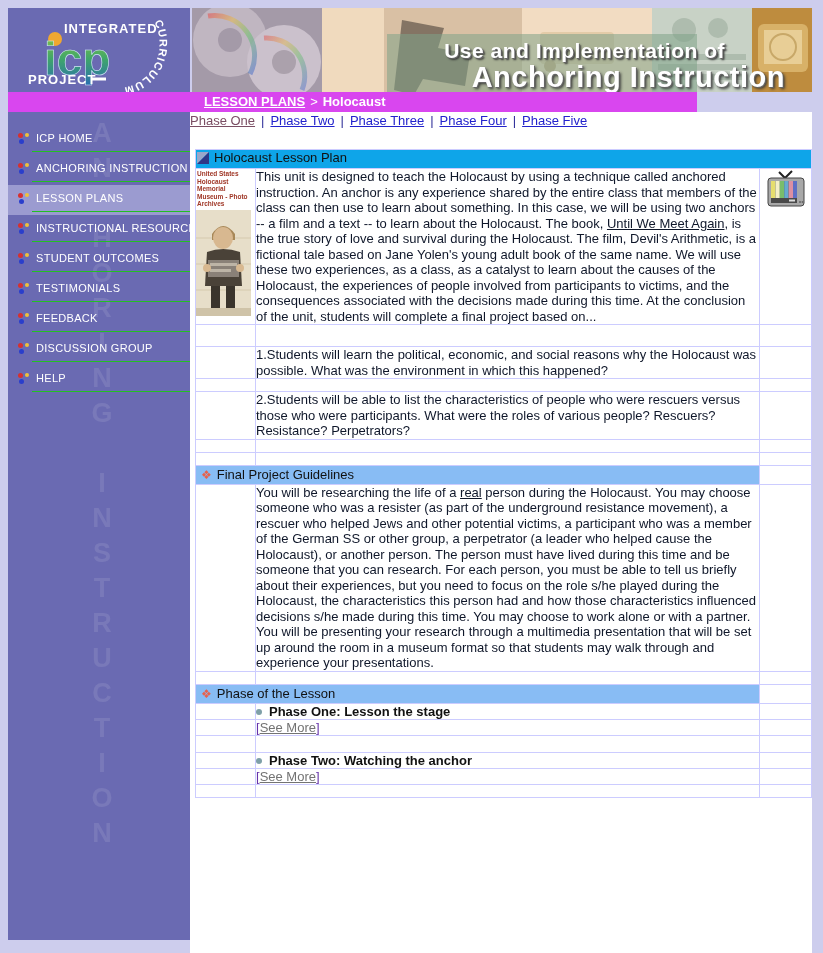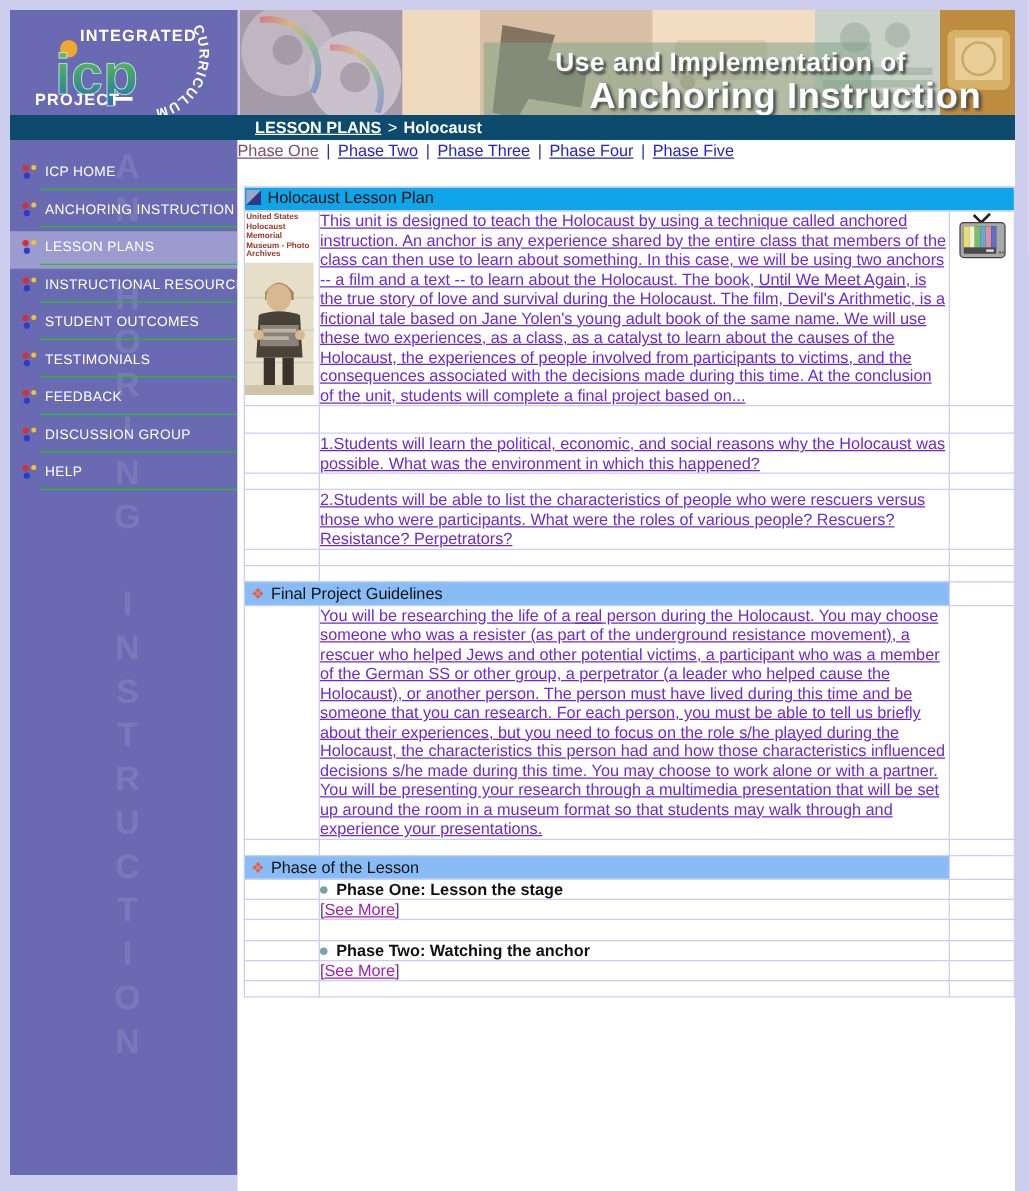--- a/index.html
+++ b/index.html
@@ -9,21 +9,21 @@
     background:#CDCDED; font-family:"Liberation Sans", sans-serif;
   }
   
   .logo-box { position:absolute; left:8px; top:8px; width:182px; height:84px; background:#6A6AB2; cursor:pointer; }
   
   .banner { position:absolute; left:192px; top:8px; width:620px; height:84px; overflow:hidden; }
   .banner-title { position:absolute; right:27px; top:32px; text-align:right; color:#fff; font-weight:bold; line-height:1.05; }
   .banner-title .t1 { font-size:21px; margin-right:60px; text-shadow:1px 1px 0 #666, 2px 2px 2px #333; letter-spacing:0.5px; }
   .banner-title .t2 { font-size:29px; text-shadow:1px 1px 0 #666, 2px 2px 3px #333; letter-spacing:0.5px; }
   
-  .crumbbar { position:absolute; left:8px; top:92px; width:804px; height:20px; background:#0c4a6e;
+  .crumbbar { position:absolute; left:8px; top:92px; width:689px; height:20px; background:#d946ef;
     color:#fff; font-size:13px; font-weight:bold; line-height:19px; padding-left:196px; }
   .crumbbar a { color:#fff; text-decoration:underline; cursor:pointer; }
   .crumbbar .csep { margin:0 5px; font-weight:normal; }
   .crumbbar .cur { font-weight:bold; }
   
   .sidebar { position:absolute; left:8px; top:112px; width:182px; height:828px; background:#6A6AB2; overflow:hidden; }
   .watermark { position:absolute; left:78px; top:6px; writing-mode:vertical-lr; text-orientation:upright;
     font-weight:bold; font-size:27px; letter-spacing:5px; color:rgba(255,255,255,0.10); white-space:nowrap; }
   .nav { position:relative; padding-top:13px; }
   .nav-item { position:relative; height:30px; padding:7px 0 0 10px; color:#fff; font-size:11px;
@@ -41,32 +41,32 @@
   .phase-nav a { color:#2222CC; text-decoration:underline; cursor:pointer; }
   .phase-nav a.visited { color:#7A4E63; }
   .phase-nav .sep { margin:0 6px; color:#2E2E99; }
   
   table.content { border-collapse:collapse; margin:18px 0 0 5px; table-layout:fixed; font-size:13px; }
   table.content td { border:1px solid #CCCCFF; padding:0; vertical-align:top; }
   .pink-row td { background:#0ea5e9; height:19px; vertical-align:middle; padding:1px 4px; color:#111; }
   .head-row td.h { background:#88BCF4; height:19px; vertical-align:middle; padding:1px 4px; color:#111; }
   .tri-icon { display:inline-block; vertical-align:-2px; margin:0 5px 0 1px; }
   .diamond { color:#E8604C; font-size:12px; margin:0 5px 0 1px; }
-  .text-cell { padding:3px 8px 6px 6px; line-height:15.5px; color:#6d28d9;text-decoration:underline; }
+  .text-cell { padding:3px 8px 6px 6px; line-height:15.5px; color:#0f172a; }
   .u { text-decoration:underline; }
   .sep td { height:13px; }
   .sep-lg td { height:22px; }
   .sep-md td { height:17px; }
   .photo-cell { padding:2px 1px 2px 2px; }
   .caption { font-size:6.5px; line-height:7.5px; color:#A03828; margin:1px 0 2px 1px; font-weight:bold; }
   .tv-cell { text-align:center; padding-top:2px; }
   .phase-title-cell { padding:3px 8px 2px 6px; font-weight:bold; color:#111; }
   .bullet { display:inline-block; width:6px; height:6px; border-radius:50%; background:#7FA0A8; margin-right:7px; vertical-align:1px; }
   .see-more-cell { padding:1px 8px 3px 6px; }
-  .see-more-cell a { color:#a21caf; text-decoration:underline; cursor:pointer;margin-top:48px; }
+  .see-more-cell a { color:#737373; text-decoration:underline; cursor:pointer;margin-top:48px; }
   .bracket { color:#6633AA; }
 </style>
 </head>
 <body>
 
 <div class="logo-box">
   <svg width="182" height="84" viewBox="0 0 182 84">
     <defs>
       <linearGradient id="lg" x1="0" y1="0" x2="0" y2="1">
         <stop offset="0" stop-color="#8CC63F"></stop>

